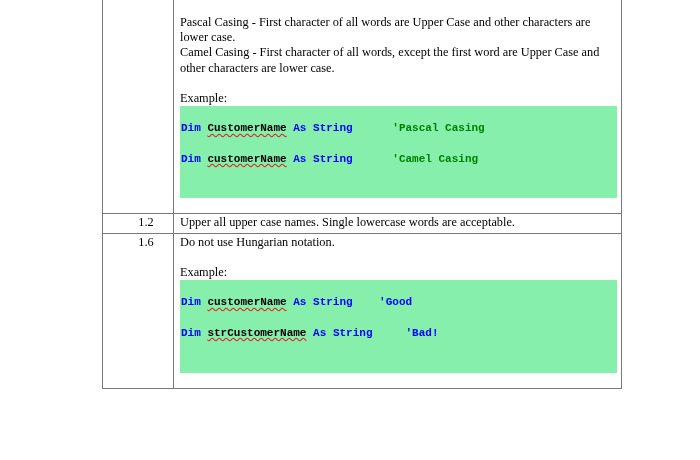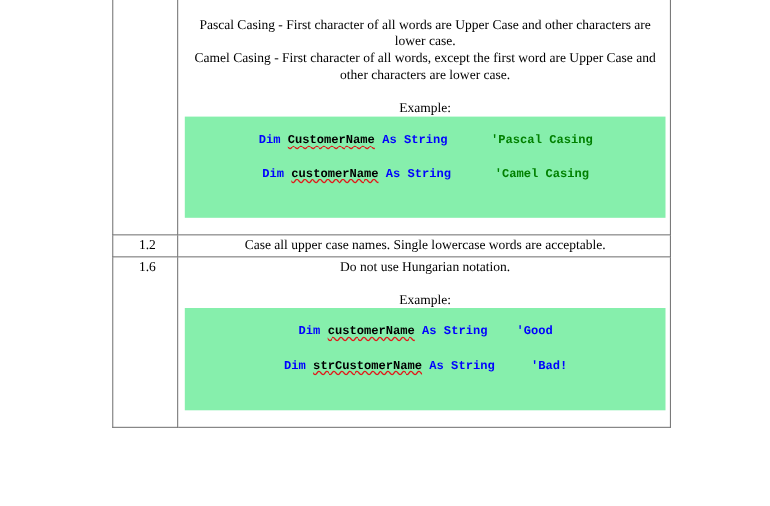--- a/index.html
+++ b/index.html
@@ -34,27 +34,26 @@
   #guidelines-table td {
     border: 1px solid #7a7a7a;
     vertical-align: top;
     padding: 1px 4px 2px 5px;
     font-size: 12.3px;
     line-height: 15.2px;
   }
   #guidelines-table td.num {
     width: 54px;
     text-align: center;
-    padding-left: 4px;
+    padding-left: 16px;
     padding-right: 0;
   }
   #guidelines-table td.body {
     width: 437px;
     padding-left: 6px;
-    text-align: center;
   }
 
   
   tr.clipped-top td {
     border-top: none;
   }
 
   .para { margin: 0; }
   .spacer { height: 15px; }
   .spacer-sm { height: 13px; }
@@ -114,21 +113,21 @@
           <div class="code">
 <div><span class="kw">Dim</span> <span class="sp">CustomerName</span> <span class="kw">As</span> <span class="typ">String</span><span>      </span><span class="cmt-green">'Pascal Casing</span></div>
 <div><span class="kw">Dim</span> <span class="sp">customerName</span> <span class="kw">As</span> <span class="typ">String</span><span>      </span><span class="cmt-green">'Camel Casing</span></div>
           </div>
           <div class="spacer-sm"></div>
         </td>
       </tr>
 
       <tr>
         <td class="num">1.2</td>
-        <td class="body"><span>Case all </span><span class="gram">upper case</span><span> names. Single lowercase words are acceptable.</span></td>
+        <td class="body"><span>Upper all </span><span class="gram">upper case</span><span> names. Single lowercase words are acceptable.</span></td>
       </tr>
 
 
 
 
       <tr>
         <td class="num">1.6</td>
         <td class="body">
           <p class="para">Do not use Hungarian notation.</p>
           <div class="spacer"></div>

